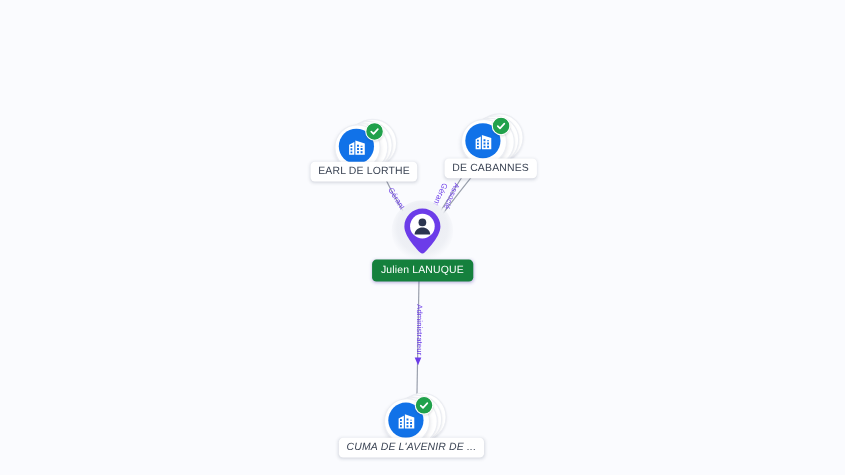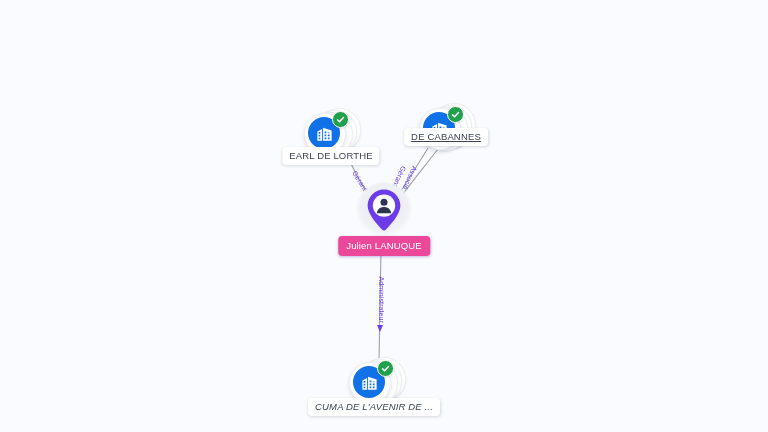--- a/index.html
+++ b/index.html
@@ -128,21 +128,21 @@
     background: #ffffff;
     border-radius: 4px;
     padding: 3px 7px 4px 7px;
     font-size: 9.5px;
     color: #3b4454;
     white-space: nowrap;
     box-shadow: 0 1px 3px rgba(30,40,70,0.17);
     letter-spacing: 0.15px;
   }
   .node-label.person {
-    background: #ec4899;
+    background: #15803d;
     color: #ffffff;
     font-size: 9.5px;
     padding: 4px 8px 5px 8px;
     border-radius: 4px;
     box-shadow: 0 1px 3px rgba(60,30,160,0.30);
   }
 </style>
 </head>
 <body style="background: rgb(250, 251, 254);">
 
@@ -198,21 +198,21 @@
         <path d="M3 21V9.5l6-3.2V21H3zm1.6-1.6h2.1v-2.1H4.6v2.1zm0-3.6h2.1v-2.1H4.6v2.1zm0-3.6h2.1v-2.1H4.6v2.1z"></path>
         <path d="M10.2 21V4.6L21 8.2V21H10.2zm1.9-1.6h2.2v-2.3h-2.2v2.3zm0-3.8h2.2v-2.3h-2.2v2.3zm0-3.8h2.2V9.5h-2.2v2.3zm4.1 7.6h2.2v-2.3h-2.2v2.3zm0-3.8h2.2v-2.3h-2.2v2.3zm0-3.8h2.2V10.8h-2.2V11.8z"></path>
       </svg>
     </div>
     <div class="verified-badge">
       <svg width="9" height="9" viewBox="0 0 24 24" fill="none" stroke="#ffffff" stroke-width="4" stroke-linecap="round" stroke-linejoin="round">
         <polyline points="4,12.5 9.5,18 20,6.5"></polyline>
       </svg>
     </div>
   </div>
-  <div class="node-label" style="left:446px; top:128px;text-decoration:underline;">DE CABANNES</div>
+  <div class="node-label" style="left:446px; top:144px;">DE CABANNES</div>
 
   <div class="person-node" style="left:384px; top:211px;">
     <div class="person-halo"></div>
     <div class="person-pin">
       <svg width="38" height="46" viewBox="0 0 38 46">
         <path d="M19 2.5 C 10 2.5 2.6 9.8 2.6 18.8 C 2.6 27.5 13.2 38.5 17 42.6
                  C 18.1 43.8 19.9 43.8 21 42.6 C 24.8 38.5 35.4 27.5 35.4 18.8
                  C 35.4 9.8 28 2.5 19 2.5 Z" fill="#6c3ce9"></path>
         <circle cx="19" cy="18.6" r="11.2" fill="#ffffff"></circle>
         <circle cx="19" cy="15.2" r="3.5" fill="#2b3550"></circle>

